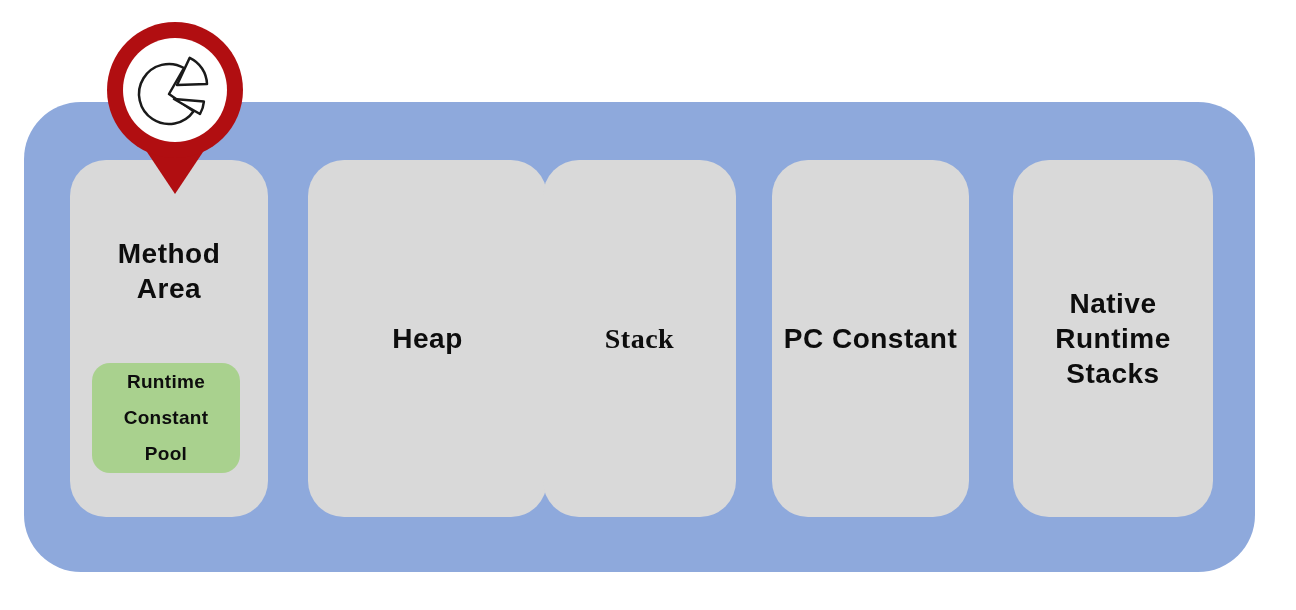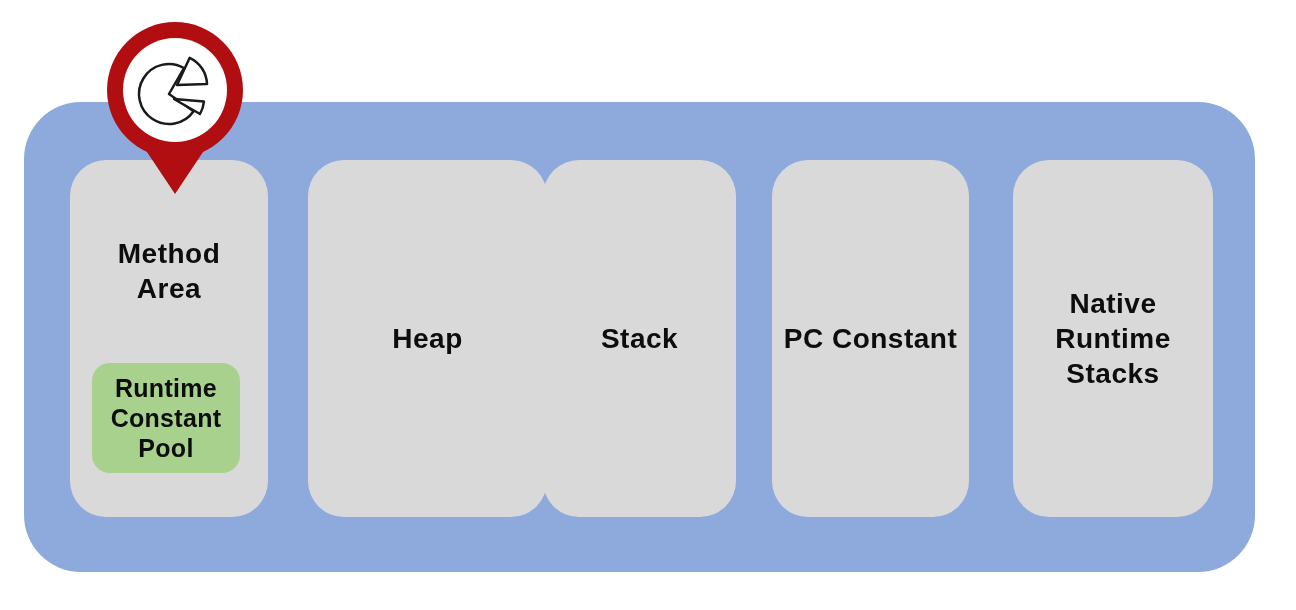--- a/index.html
+++ b/index.html
@@ -37,21 +37,21 @@
     align-items: center;
     justify-content: center;
     text-align: center;
     font-weight: 700;
     font-size: 28px;
     line-height: 35px;
     letter-spacing: 0.5px;
   }
   .box-method { left: 46px;  width: 198px; display: block; }
   .box-heap   { left: 284px; width: 239px; }
-  .box-stack  { left: 519px; width: 193px; }
+  .box-stack  { left: 519px; width: 193px; font-family: Liberation Serif, serif; }
   .box-pc     { left: 748px; width: 197px; }
   .box-native { left: 989px; width: 200px; }
 
   .box-label { pointer-events: none; }
   .native-label { max-width: 150px; }
 
   
   .method-label {
     position: absolute;
     top: 76px;
@@ -70,22 +70,22 @@
     height: 110px;
     background: #A9D18E;
     border-radius: 18px;
     display: flex;
     align-items: center;
     justify-content: center;
     text-align: center;
   }
   .pool-label {
     font-weight: 700;
-    font-size: 25px;
-    line-height: 30px;
+    font-size: 19px;
+    line-height: 36px;
     max-width: 132px;
     letter-spacing: 0.3px;
   }
 
   
   .pin {
     position: absolute;
     left: 107px;
     top: 22px;
     width: 136px;

